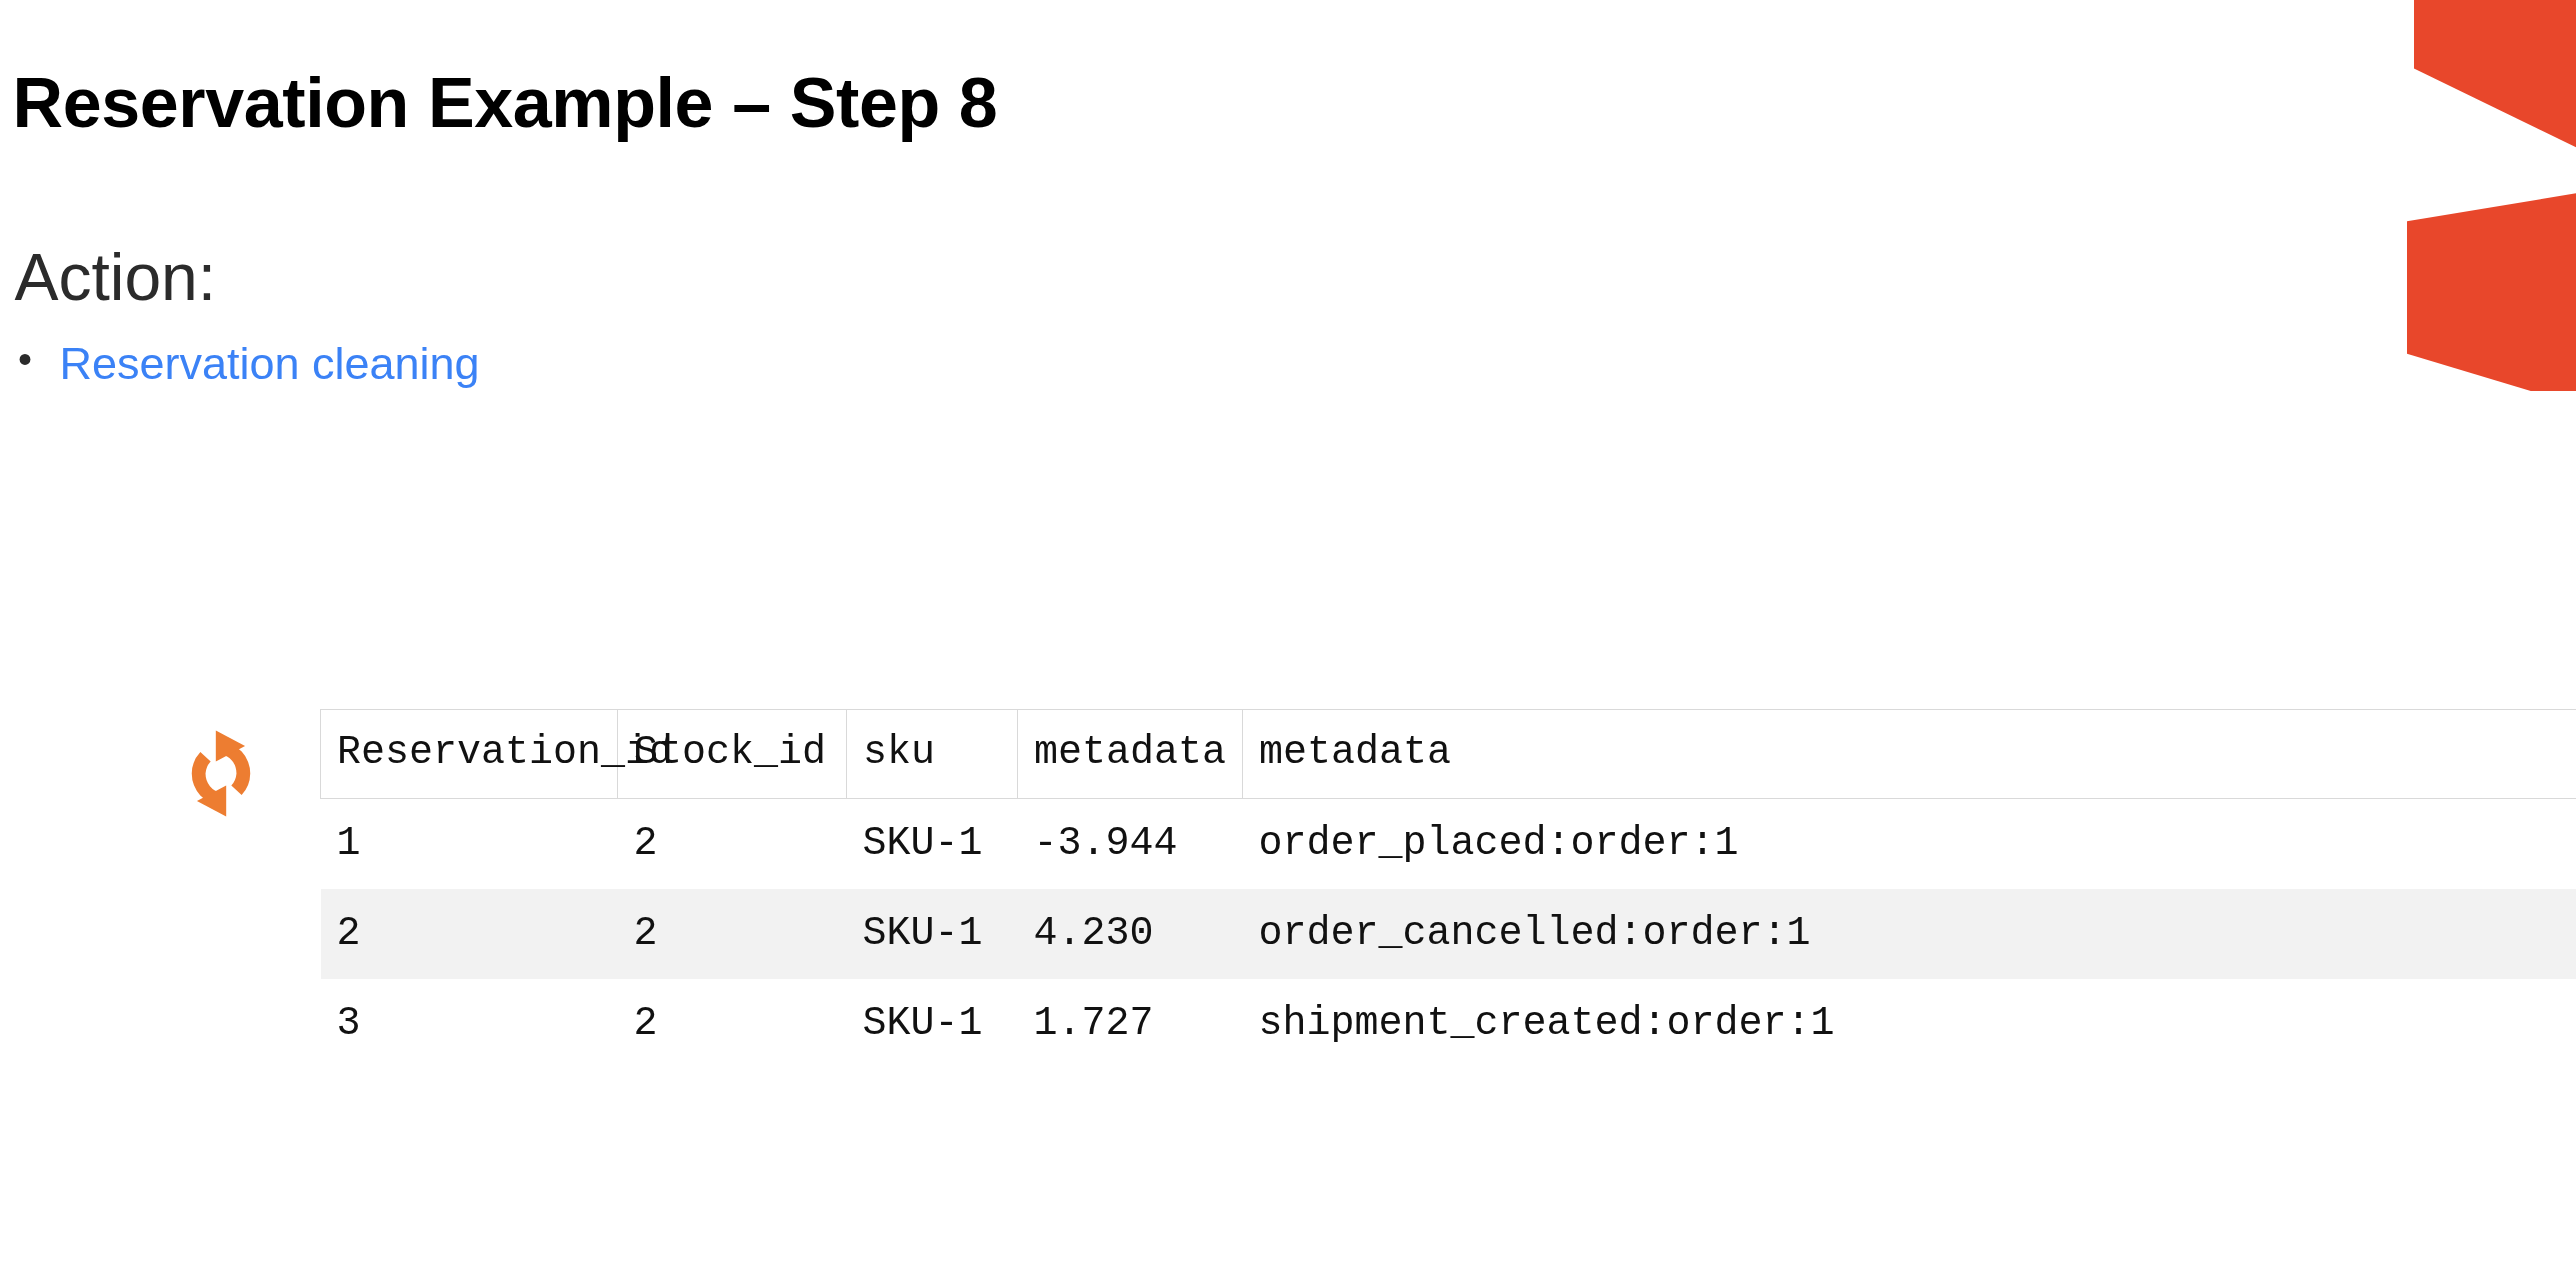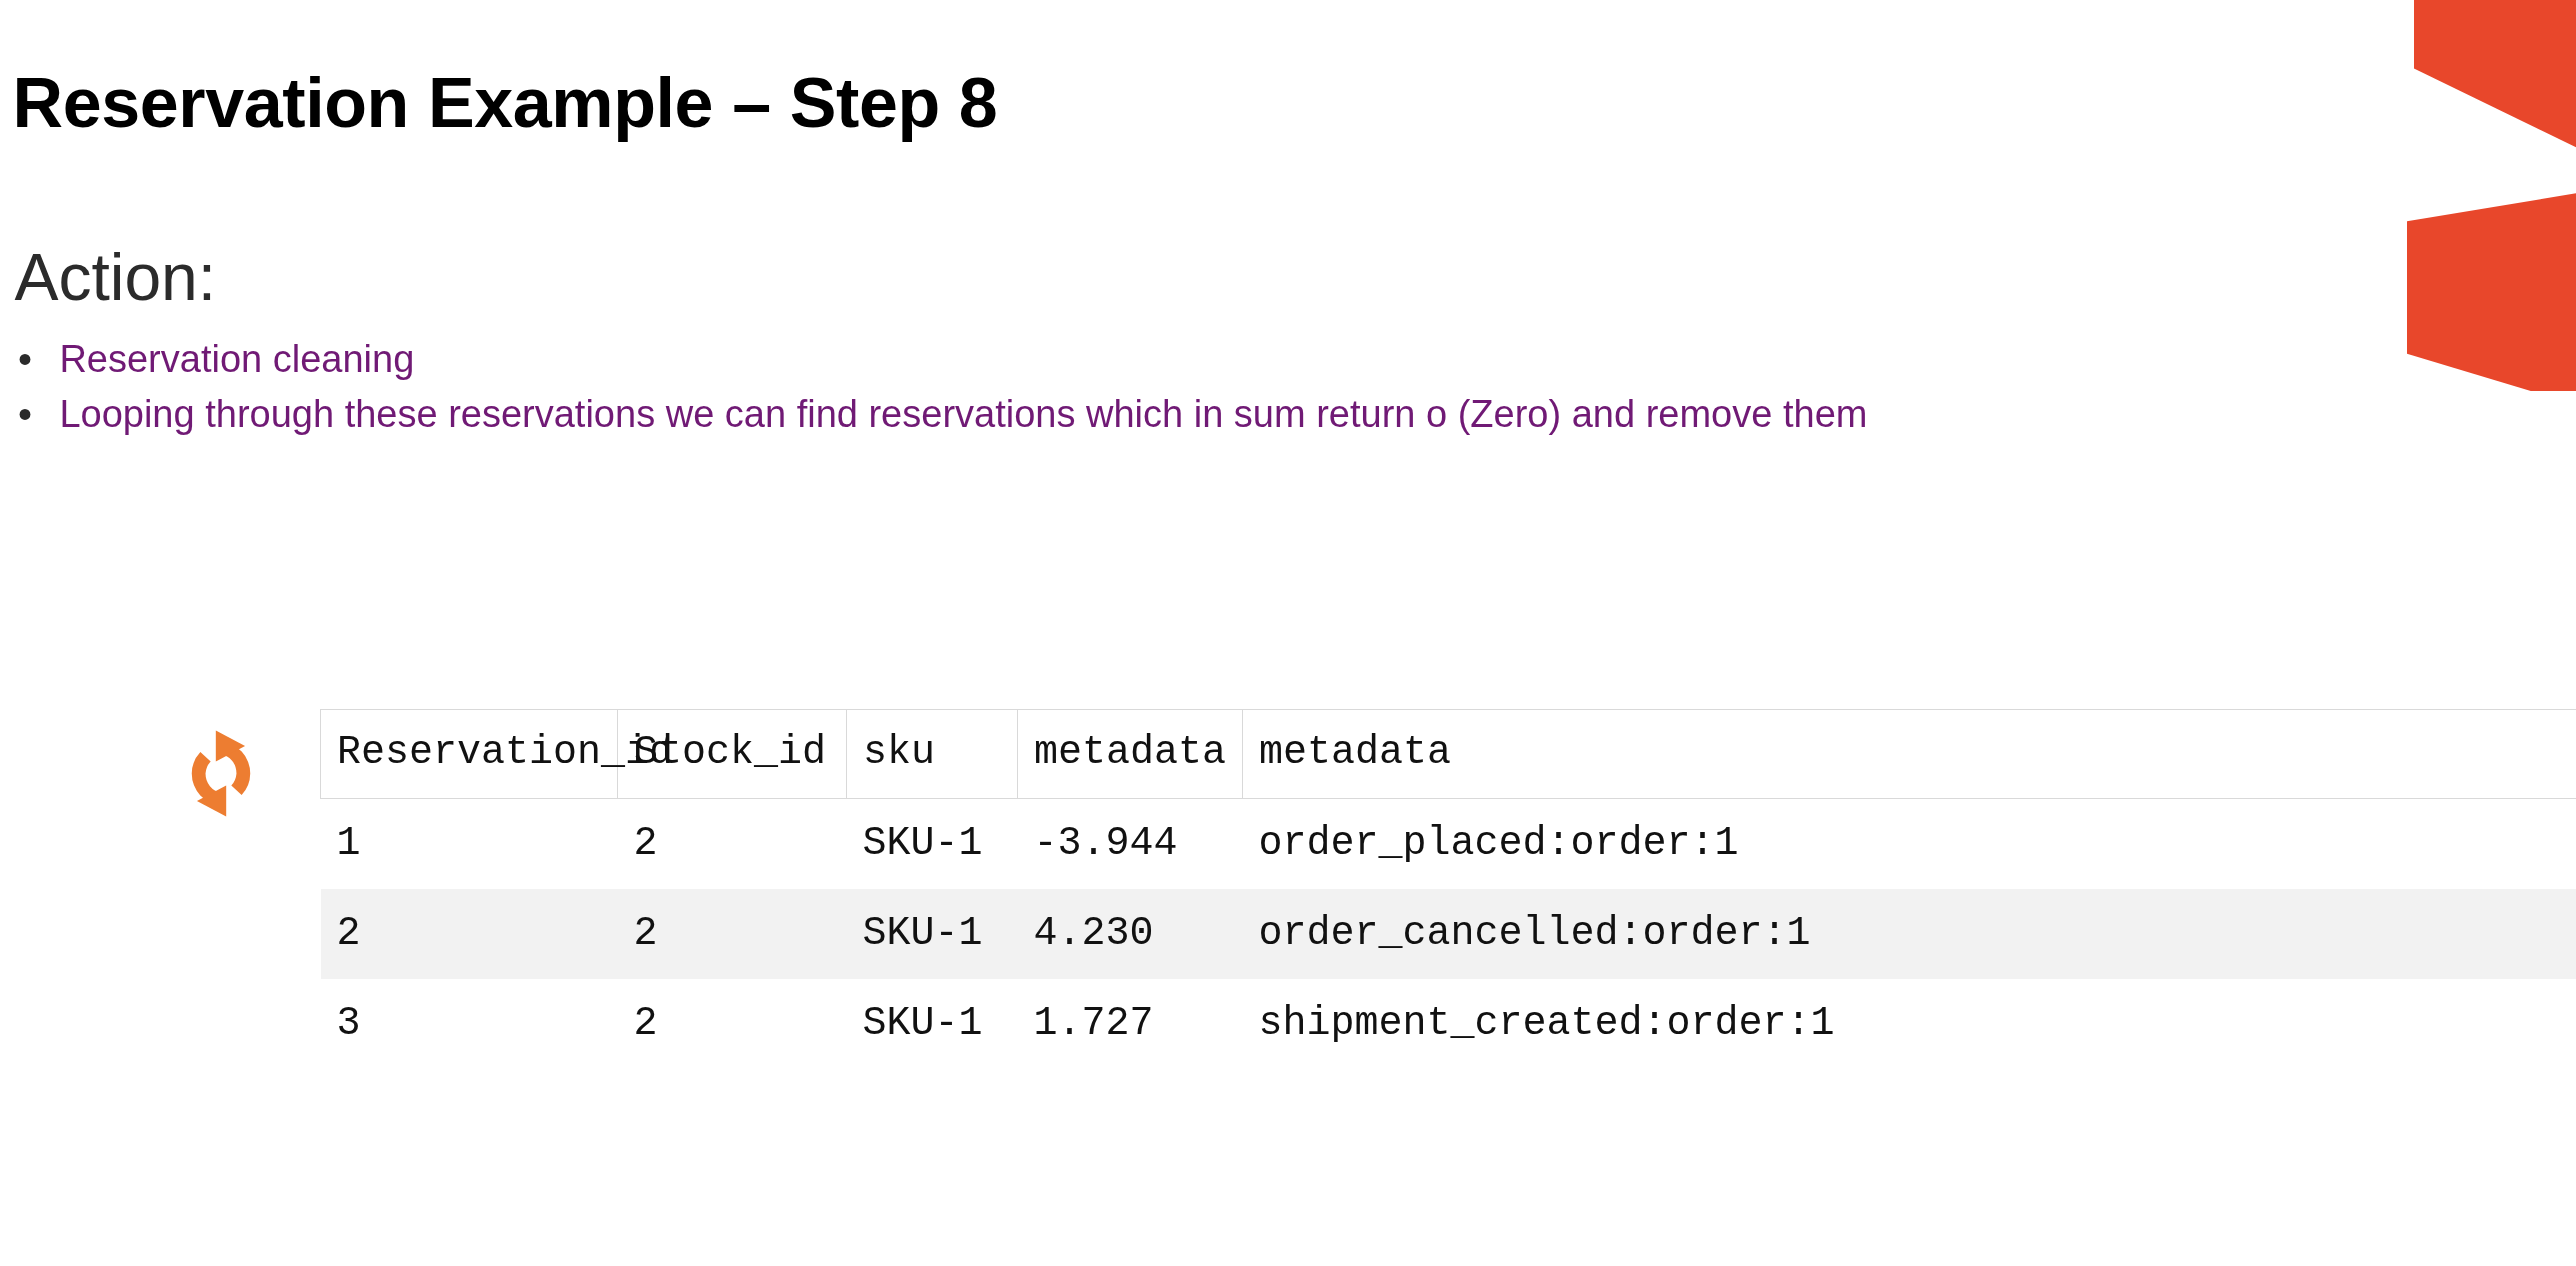--- a/index.html
+++ b/index.html
@@ -72,23 +72,23 @@
     color: #2b2b2b;
     margin: 0 0 20px 0;
   }
   .bullet-list {
     list-style: none;
     margin: 0;
     padding: 0;
   }
   .bullet-item {
     position: relative;
-    font-size: 38px;
+    font-size: 45px;
     line-height: 1.30;
-    color: #701a75;
+    color: #3b82f6;
     padding-left: 45px;
     margin-bottom: 5.4px;
   }
   .bullet-item::before {
     content: "\2022";
     position: absolute;
     left: 3.6px;
     top: -1.8px;
     font-size: 40px;
     color: #2b2b2b;
@@ -157,23 +157,20 @@
 </div>
 
 <h1 class="slide-title">Reservation Example – Step 8</h1>
 
 <div class="body-block">
   <p class="lead-line">Action:</p>
 
   <ul class="bullet-list">
     <li class="bullet-item">
       <span class="bullet-text">Reservation cleaning</span>
-    </li>
-    <li class="bullet-item">
-      <span class="bullet-text">Looping through these reservations we can find reservations which in sum return o (Zero) and remove them</span>
     </li>
   </ul>
 </div>
 
 <div class="sync-icon">
   <svg viewBox="0 0 100 112" xmlns="http://www.w3.org/2000/svg" aria-hidden="true">
     <path d="M50 20 A34 36 0 0 1 84 56 A34 36 0 0 1 74 81 L62 70 A20 22 0 0 0 68 56 A20 22 0 0 0 50 34 Z" fill="#ED7D31"></path>
     <path d="M50 92 A34 36 0 0 1 16 56 A34 36 0 0 1 26 31 L38 42 A20 22 0 0 0 32 56 A20 22 0 0 0 50 78 Z" fill="#ED7D31"></path>
     <polygon points="44,6 78,24 44,42" fill="#ED7D31"></polygon>
     <polygon points="56,70 22,88 56,106" fill="#ED7D31"></polygon>

